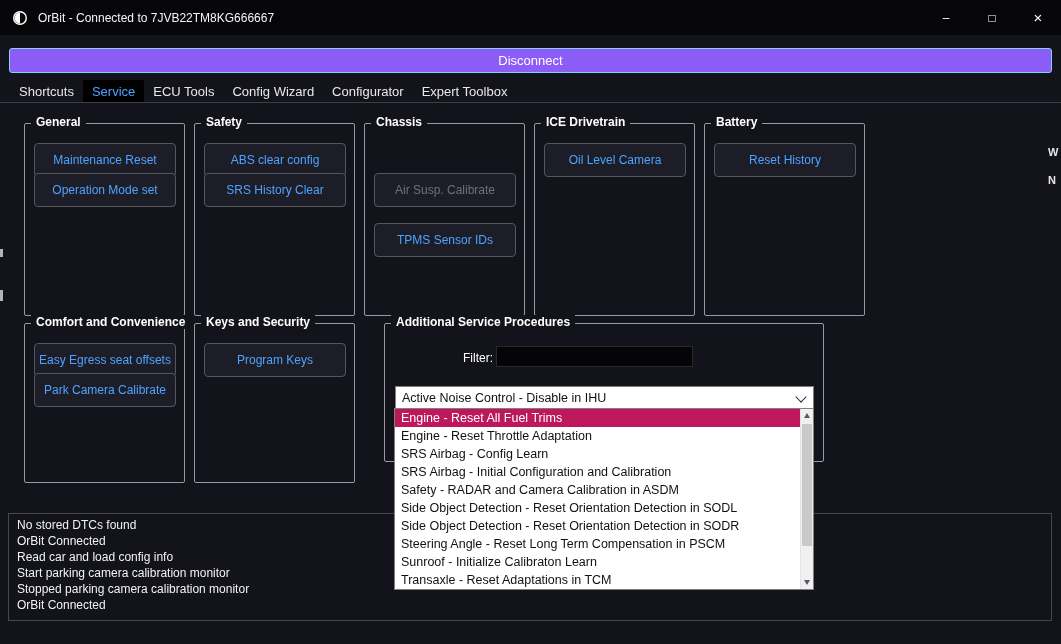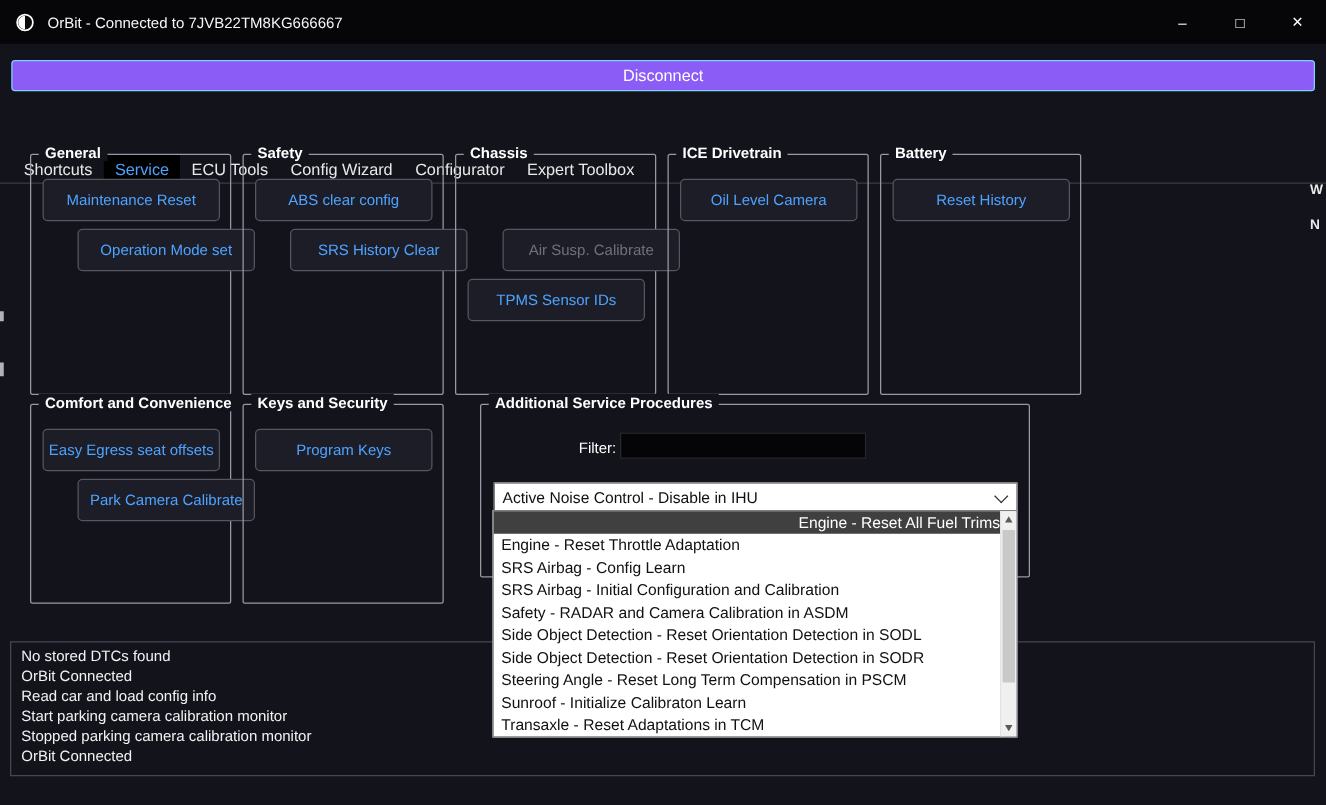--- a/index.html
+++ b/index.html
@@ -17,59 +17,59 @@
   .win-btn.max{font-size:12px;}
   .win-btn.close{font-size:15px;}
   
   .disconnect-btn{
     position:absolute;left:9px;top:48px;width:1041px;height:23px;
     background:#8b5cf6;border:1px solid #7dd3fc;border-radius:3px;
     color:#fff;font-size:13px;font-family:"Liberation Sans",sans-serif;
     display:flex;align-items:center;justify-content:center;cursor:default;
   }
   
-  .tabbar{position:absolute;left:0;top:80px;width:1061px;height:23px;border-bottom:1px solid #3d3d48;display:flex;padding-left:10px;box-sizing:border-box;margin-top:44px;}
+  .tabbar{position:absolute;left:0;top:80px;width:1061px;height:23px;border-bottom:1px solid #3d3d48;display:flex;padding-left:10px;box-sizing:border-box;}
   .tab{padding:4px 9px 0 9px;font-size:13px;color:#e8e8e8;cursor:default;white-space:nowrap;}
   .tab.active{color:#4da3ff;background:#000000;}
   
   .groupbox{position:absolute;border:1px solid #979aa2;border-radius:2px;box-sizing:border-box;}
   .legend{position:absolute;top:-9px;left:6px;background:#13131c;padding:0 5px;font-size:12px;font-weight:bold;color:#fff;white-space:nowrap;}
   .row1{top:123px;height:193px;width:161px;}
   .row2{top:323px;height:160px;width:161px;}
   .g0{left:24px;} .g1{left:194px;} .g2{left:364px;} .g3{left:534px;} .g4{left:704px;}
   .g5{left:24px;} .g6{left:194px;}
   .gbtn{
     position:absolute;left:9px;width:140px;height:32px;
     background:#1d1d28;border:1px solid #56565f;border-radius:4px;
     color:#4da3ff;font-size:12px;font-family:"Liberation Sans",sans-serif;
     display:flex;align-items:center;justify-content:center;cursor:default;white-space:nowrap;
   }
   .gbtn.disabled{color:#70707a;}
-  .slot0{top:19px;} .slot1{top:59px;margin-left:28px;} .slot2{top:99px;}
+  .slot0{top:19px;} .slot1{top:49px;} .slot2{top:99px;}
   
   .additional{left:384px;top:323px;width:440px;height:139px;}
   .filter-label{position:absolute;left:28px;top:27px;width:80px;text-align:right;font-size:12px;color:#fff;}
   .filter-input{
     position:absolute;left:111px;top:22px;width:197px;height:21px;
     background:#050507;border:1px solid #28282f;color:#fff;
     font-size:12px;font-family:"Liberation Sans",sans-serif;padding:0 4px;box-sizing:border-box;
   }
   .combo{
     position:absolute;left:10px;top:62px;width:419px;height:23px;
     background:#fff;border:1px solid #7f7f7f;color:#111;
     font-size:12.5px;display:flex;align-items:center;padding-left:6px;box-sizing:border-box;cursor:default;
   }
   .combo-chevron{
     position:absolute;right:8px;top:6px;width:7px;height:7px;
     border-right:1.5px solid #333;border-bottom:1.5px solid #333;transform:rotate(45deg);
   }
   
   .popup{position:absolute;left:394px;top:408px;width:420px;height:182px;background:#fff;border:1px solid #7f7f7f;box-sizing:border-box;z-index:50;}
   .popup-item{height:18px;line-height:18px;padding-left:6px;margin-right:13px;font-size:12.5px;color:#111;white-space:nowrap;overflow:hidden;cursor:default;}
-  .popup-item.selected{background:#404040;color:#fff;text-align:right;}
+  .popup-item.selected{background:#be185d;color:#fff;}
   .popup-scroll{position:absolute;right:0;top:0;bottom:0;width:13px;background:#f0f0f0;border-left:1px solid #e3e3e3;box-sizing:border-box;}
   .sb-arrow{position:absolute;left:0;width:12px;height:13px;display:flex;align-items:center;justify-content:center;}
   .sb-arrow.up{top:0;} .sb-arrow.down{bottom:0;}
   .tri-up{width:0;height:0;border-left:3.5px solid transparent;border-right:3.5px solid transparent;border-bottom:5px solid #5a5a5a;}
   .tri-down{width:0;height:0;border-left:3.5px solid transparent;border-right:3.5px solid transparent;border-top:5px solid #5a5a5a;}
   .sb-thumb{position:absolute;left:1px;top:15px;width:10px;height:122px;background:#c9c9c9;}
   
   .log{
     position:absolute;left:8px;top:513px;width:1044px;height:108px;
     border:1px solid #474750;box-sizing:border-box;padding:3px 8px;

